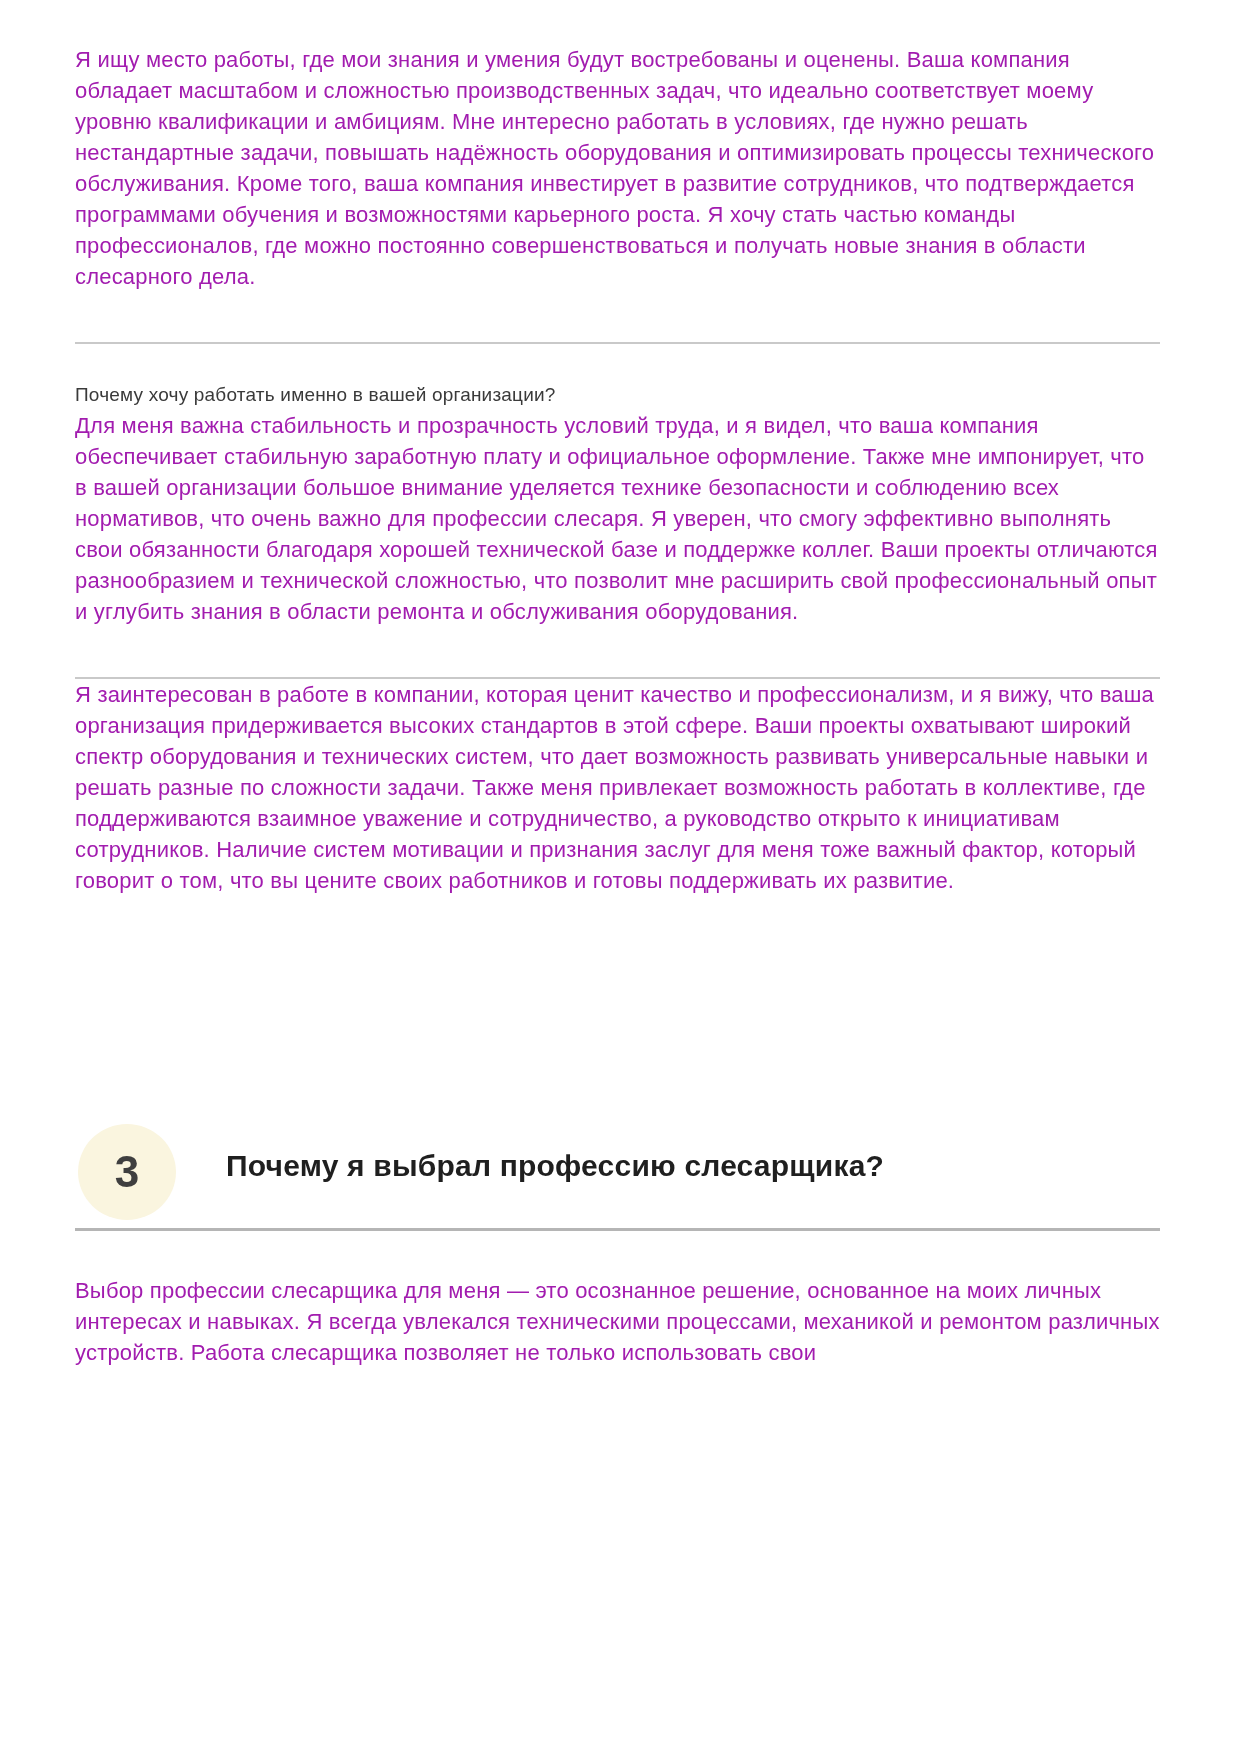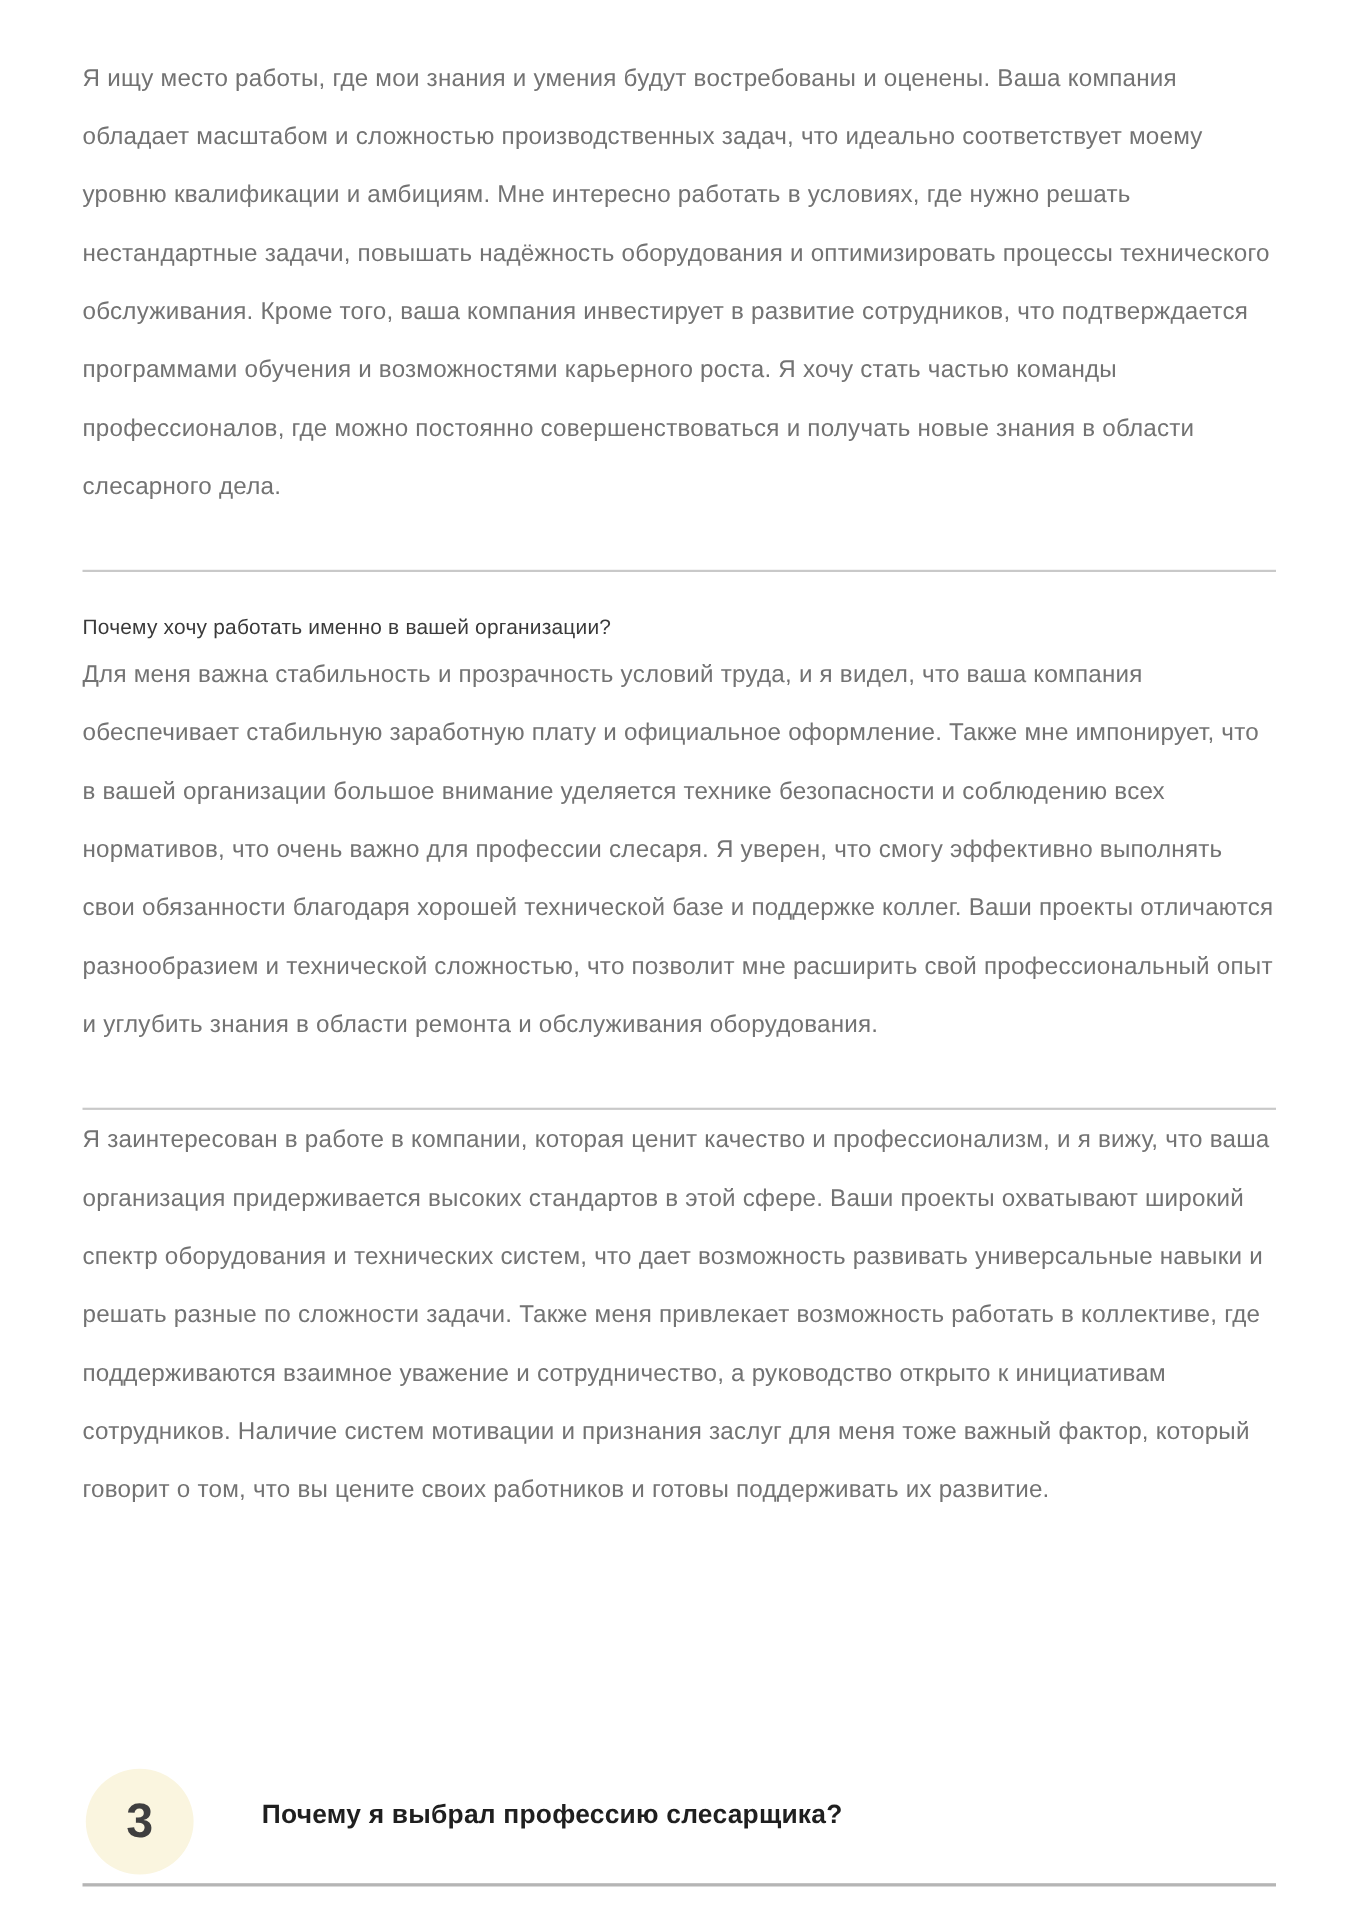--- a/index.html
+++ b/index.html
@@ -12,24 +12,24 @@
     min-height: 1753px;
     width: 1239px;
   }
   .page {
     width: 1085px;
     margin: 0 0 0 75px;
     color: #3a3a3a;
   }
   .para {
     font-size: 22px;
-    line-height: 53px;
+    line-height: 31px;
     letter-spacing: 0.2px;
     margin: 0;
-    color: #737373;
+    color: #a21caf;
   }
   .intro {
     padding-top: 44px;
   }
   .divider {
     height: 2px;
     background: #c9c9c9;
     margin: 50px 0 0 0;
   }
   .question {
@@ -55,25 +55,25 @@
     background: #faf5df;
     display: flex;
     align-items: center;
     justify-content: center;
     font-size: 44px;
     font-weight: bold;
     color: #3f3f3f;
     margin-left: 3px;
   }
   .section-title {
-    font-size: 24px;
+    font-size: 30px;
     font-weight: 700;
     color: #1f1f1f;
     letter-spacing: 0.2px;
-    margin: 16px;
+    margin: 4px;
     transform: translateY(-6px);
   }
   .divider.thick {
     height: 3px;
     background: #b5b5b5;
     margin-top: 8px;
   }
   .final {
     margin-top: 44px;
     padding-bottom: 70px;
@@ -99,14 +99,15 @@
 
   <div class="section-header">
     <div class="badge">
       <span>3</span>
     </div>
     <h2 class="section-title">Почему я выбрал профессию слесарщика?</h2>
   </div>
 
   <div class="divider thick"></div>
 
+  <p class="para final">Выбор профессии слесарщика для меня — это осознанное решение, основанное на моих личных интересах и навыках. Я всегда увлекался техническими процессами, механикой и ремонтом различных устройств. Работа слесарщика позволяет не только использовать свои</p>
 
 </div>
 
 </body></html>

